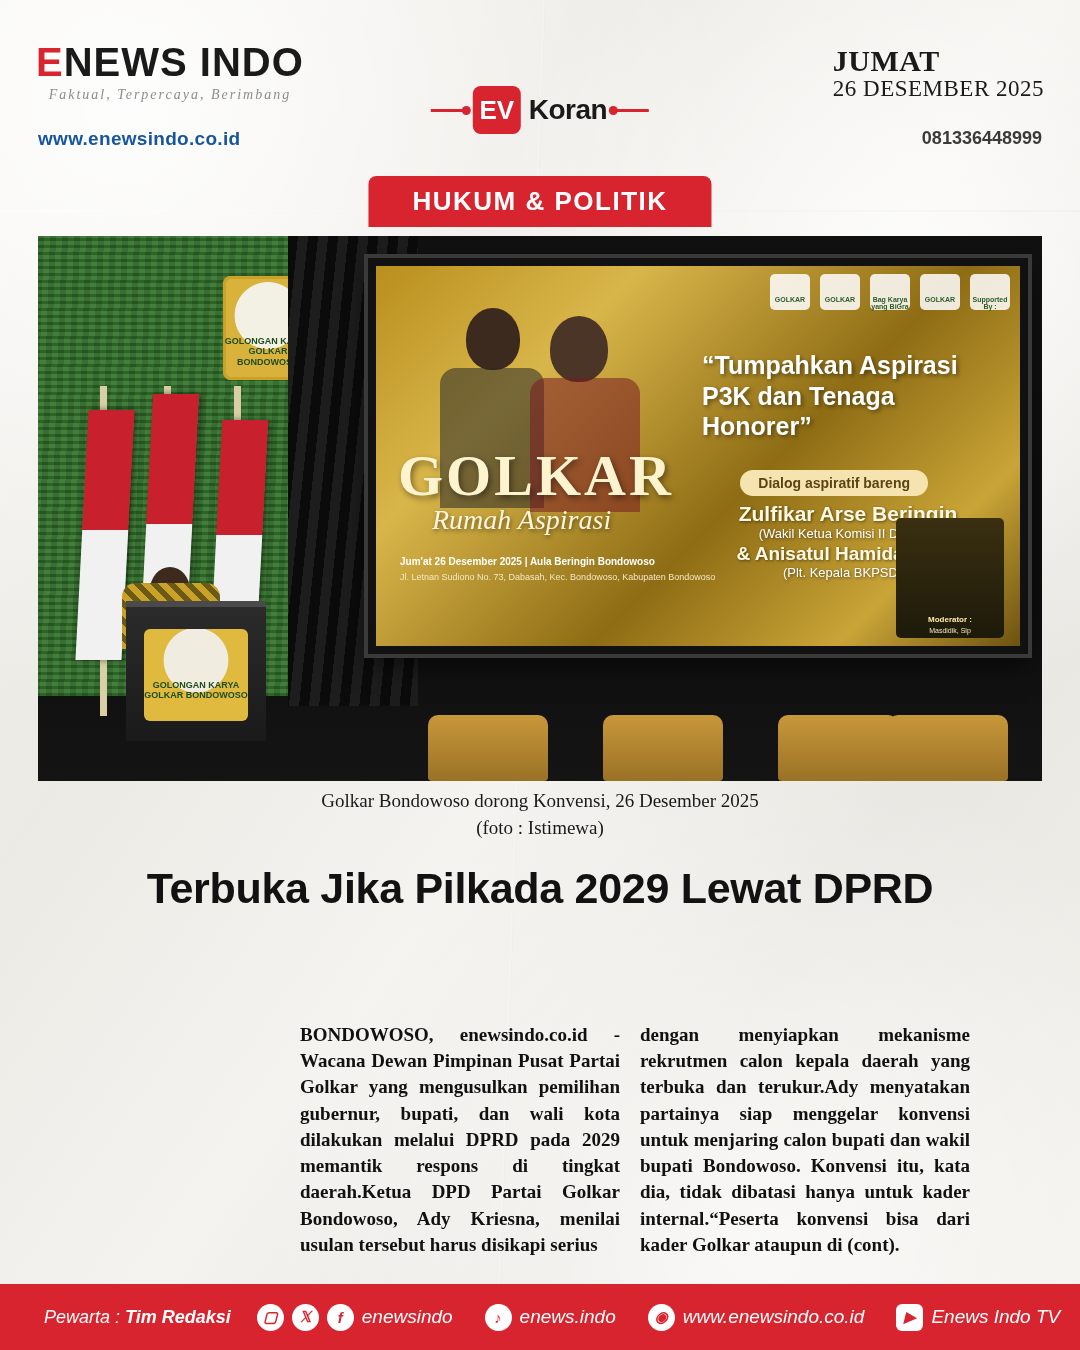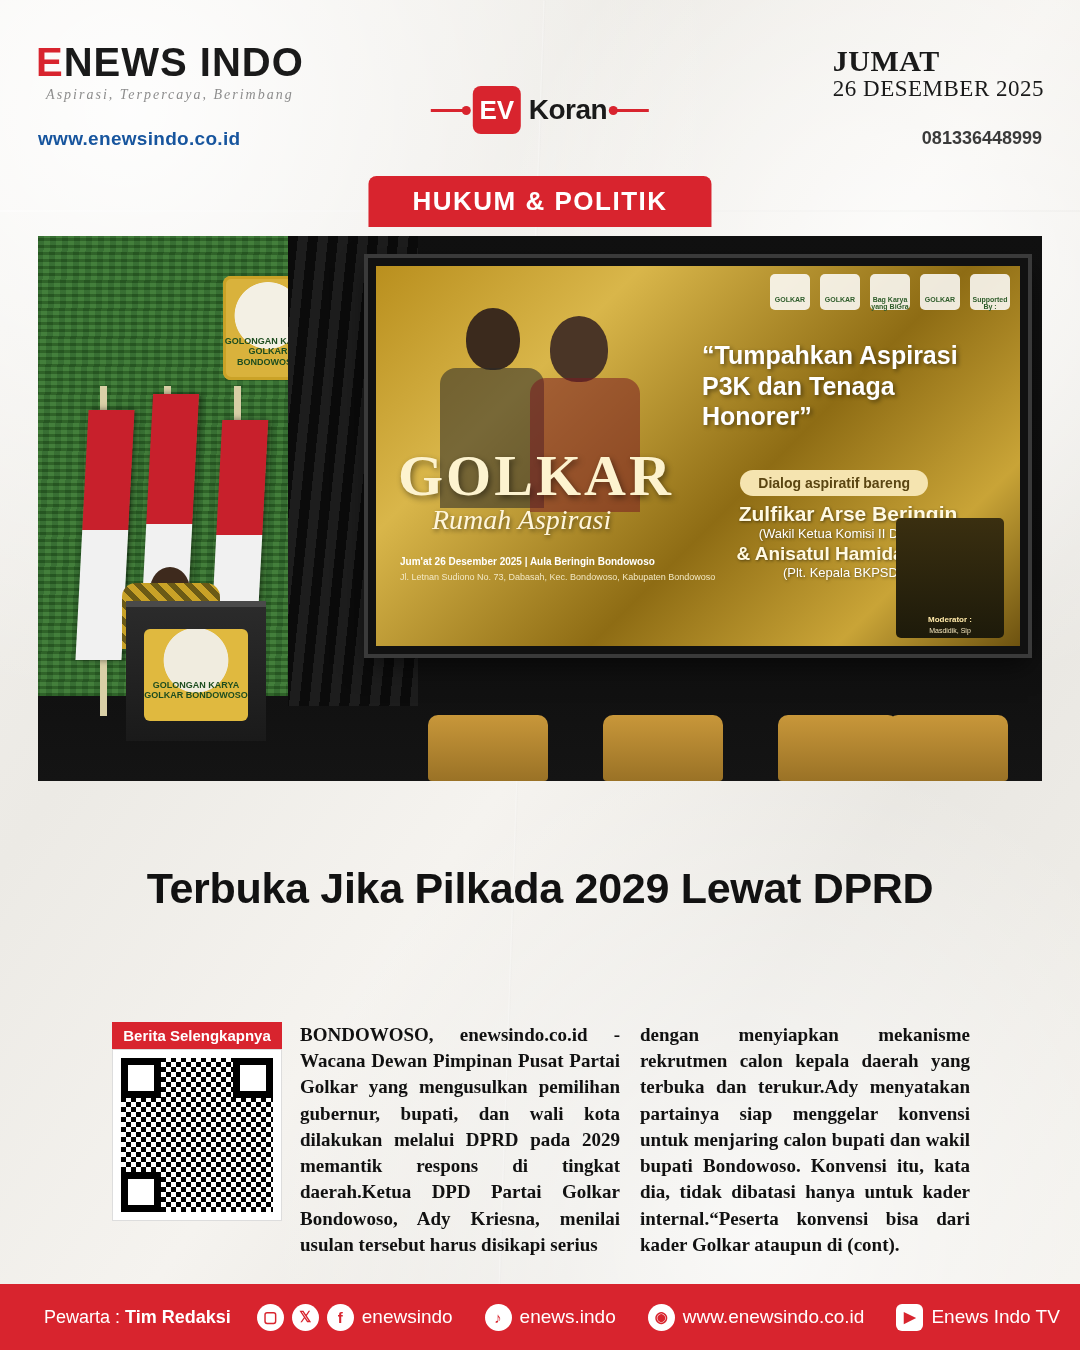--- a/index.html
+++ b/index.html
@@ -162,21 +162,21 @@
   }
   .scr-logos {
     position: absolute; right: 10px; top: 8px; display: flex; gap: 10px; align-items: center;
   }
   .scr-logo {
     width: 40px; height: 36px; border-radius: 5px;
     background: rgba(255,255,255,.85); color: #2e5c2a;
     font-size: 7px; font-weight: bold; text-align: center; padding-top: 22px;
   }
   .scr-quote {
-    position: absolute; right: 18px; top: 74px; width: 300px;
+    position: absolute; right: 18px; top: 84px; width: 300px;
     color: #fff; font-weight: bold; font-size: 25px; line-height: 1.22;
     text-shadow: 2px 2px 4px rgba(0,0,0,.45); text-align: left;
   }
   .scr-dialog-pill {
     position: absolute; right: 92px; top: 204px;
     background: #f5e4b0; color: #5a4512; font-weight: bold;
     font-size: 14px; padding: 5px 18px; border-radius: 14px;
   }
   .scr-names {
     position: absolute; right: 22px; top: 236px; width: 300px; text-align: center;
@@ -267,21 +267,21 @@
     font-family: "Liberation Serif", serif;
     font-size: 19px; line-height: 1.38; color: #111;
     text-align: justify; font-weight: bold;
   }
   .col.c1 { left: 300px; width: 320px; }
   .col.c2 { left: 640px; width: 330px; }
 
   
   .footer {
     position: absolute; left: 0; bottom: 0; width: 1080px; height: 66px;
-    background: #d8242e; display: flex; align-items: center;
+    background: #d8242e; display: flex; align-items: center; font-style: italic;
   }
   .pewarta {
     color: #fff; font-size: 18px; margin-left: 44px; white-space: nowrap;
   }
   .pewarta b { font-weight: bold; }
   .social {
     display: flex; align-items: center; gap: 8px; margin-left: 26px;
     color: #fff; font-size: 19px; white-space: nowrap;
   }
   .sico {
@@ -296,21 +296,21 @@
 <body>
 
 <div class="page">
 
   <div class="crease" style="left:0;top:210px;width:1080px;height:2px;"></div>
   <div class="crease" style="left:520px;top:0;width:2px;height:1350px;transform:rotate(2deg);"></div>
 
   <div class="header">
     <div class="brand">
       <div class="brand-title"><span class="e">E</span><span>NEWS INDO</span></div>
-      <div class="brand-tag">Aspirasi, Terpercaya, Berimbang</div>
+      <div class="brand-tag">Faktual, Terpercaya, Berimbang</div>
     </div>
     <div class="brand-url">www.enewsindo.co.id</div>
 
     <div class="koran-wrap">
       <div class="koran-dash"></div>
       <div class="ev-badge">EV</div>
       <div class="koran-text">Koran</div>
       <div class="koran-dash right"></div>
     </div>
 
@@ -381,36 +381,29 @@
     </div>
 
     <div class="chairs">
       <div class="chair" style="left:30px;"></div>
       <div class="chair" style="left:205px;"></div>
       <div class="chair" style="left:380px;"></div>
       <div class="chair" style="left:490px;"></div>
     </div>
   </div>
 
+  <div class="caption">
+    <div>Golkar Bondowoso dorong Konvensi, 26 Desember 2025</div>
+    <div>(foto : Istimewa)</div>
+  </div>
 
   <div class="headline">
     <div>Terbuka Jika Pilkada 2029 Lewat DPRD</div>
   </div>
 
-  <div class="qr-block">
-    <div class="qr-label">Berita Selengkapnya</div>
-    <div class="qr-box">
-      <div style="position:relative;width:100%;height:100%;">
-        <div class="qr-grid"></div>
-        <div class="qr-eye" style="left:0;top:0;"></div>
-        <div class="qr-eye" style="right:0;top:0;"></div>
-        <div class="qr-eye" style="left:0;bottom:0;"></div>
-      </div>
-    </div>
-  </div>
 
   <div class="col c1">BONDOWOSO, enewsindo.co.id - Wacana Dewan Pimpinan Pusat Partai Golkar yang mengusulkan pemilihan gubernur, bupati, dan wali kota dilakukan melalui DPRD pada 2029 memantik respons di tingkat daerah.Ketua DPD Partai Golkar Bondowoso, Ady Kriesna, menilai usulan tersebut harus disikapi serius</div>
   <div class="col c2">dengan menyiapkan mekanisme rekrutmen calon kepala daerah yang terbuka dan terukur.Ady menyatakan partainya siap menggelar konvensi untuk menjaring calon bupati dan wakil bupati Bondowoso. Konvensi itu, kata dia, tidak dibatasi hanya untuk kader internal.“Peserta konvensi bisa dari kader Golkar ataupun di (cont).</div>
 
   <div class="footer">
     <div class="pewarta"><span>Pewarta : </span><b>Tim Redaksi</b></div>
 
     <div class="social">
       <span class="sico">▢</span>
       <span class="sico">𝕏</span>

